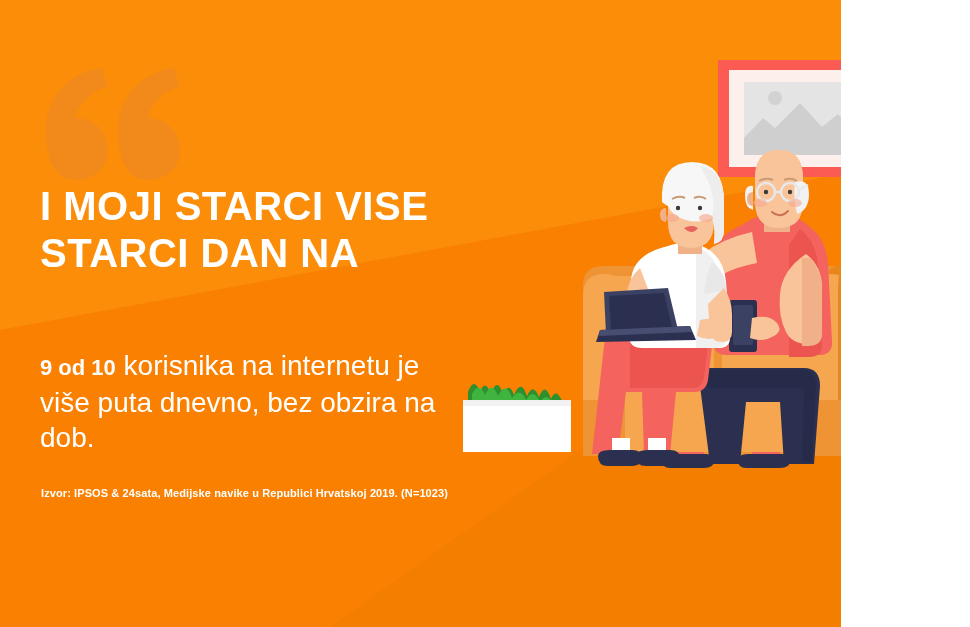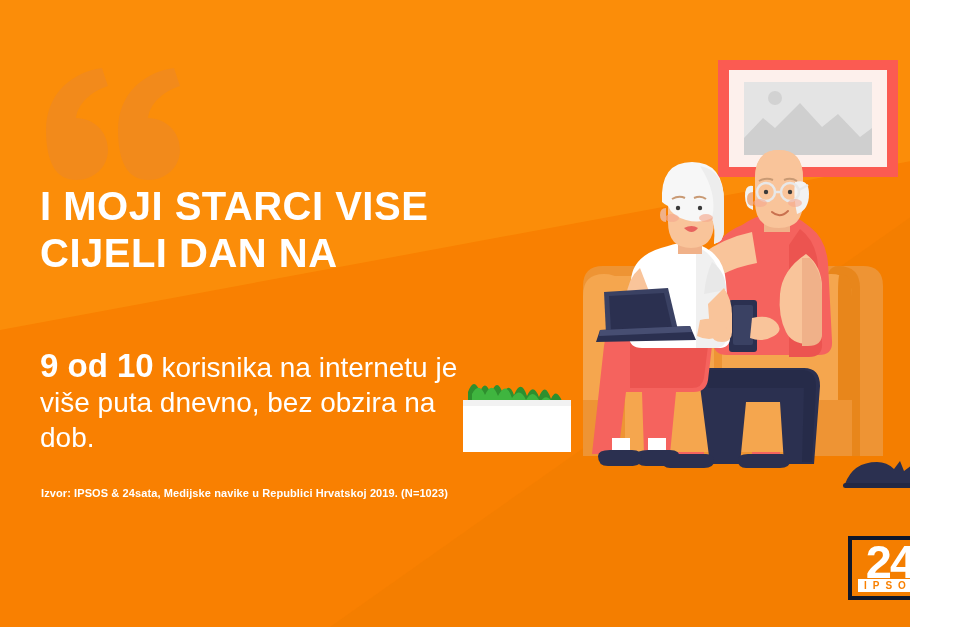--- a/index.html
+++ b/index.html
@@ -3,21 +3,21 @@
 <meta charset="utf-8">
 <title>24sata infographic</title>
 <style>
   html, body {
     margin: 0;
     padding: 0;
     background: #ffffff;
   }
   #poster {
     position: relative;
-    width: 910px;
+    width: 841px;
     height: 627px;
     overflow: hidden;
     background: #F98001;
     font-family: "Liberation Sans", sans-serif;
     -webkit-font-smoothing: antialiased;
   }
 
   
   .bg-base {
     position: absolute;
@@ -69,21 +69,21 @@
     top: 348px;
     width: 420px;
     color: #FFFFFF;
     font-size: 28px;
     line-height: 35px;
     margin: 0;
     font-weight: normal;
   }
   .subhead .lead {
     font-weight: bold;
-    font-size: 33px;
+    font-size: 22px;
   }
 
   .source {
     position: absolute;
     left: 41px;
     top: 487px;
     color: #FFFFFF;
     font-size: 11px;
     font-weight: bold;
     letter-spacing: .1px;
@@ -286,21 +286,21 @@
       <g>
         <path d="M845 484 q8 -22 32 -22 q10 0 17 7 l6 -8 l4 10 l8 -6 l-1 10 q8 3 8 9 l-74 0 Z" fill="#2B3050"></path>
         <rect x="843" y="483" width="76" height="5" rx="2.5" fill="#232844"></rect>
       </g>
 
     </svg>
   </div>
 
   <h1 class="headline">
     <span class="hl-line">I MOJI STARCI VISE</span>
-    <span class="hl-line">CIJELI DAN NA</span>
+    <span class="hl-line">STARCI DAN NA</span>
   </h1>
 
   <p class="subhead"><span class="lead">9 od 10</span><span> korisnika na internetu je više puta dnevno, bez obzira na dob.</span></p>
 
   <p class="source">Izvor: IPSOS &amp; 24sata, Medijske navike u Republici Hrvatskoj 2019. (N=1023)</p>
 
   <div class="logo">
     <div class="logo-num">24</div>
     <div class="logo-word">IPSOS</div>
   </div>

